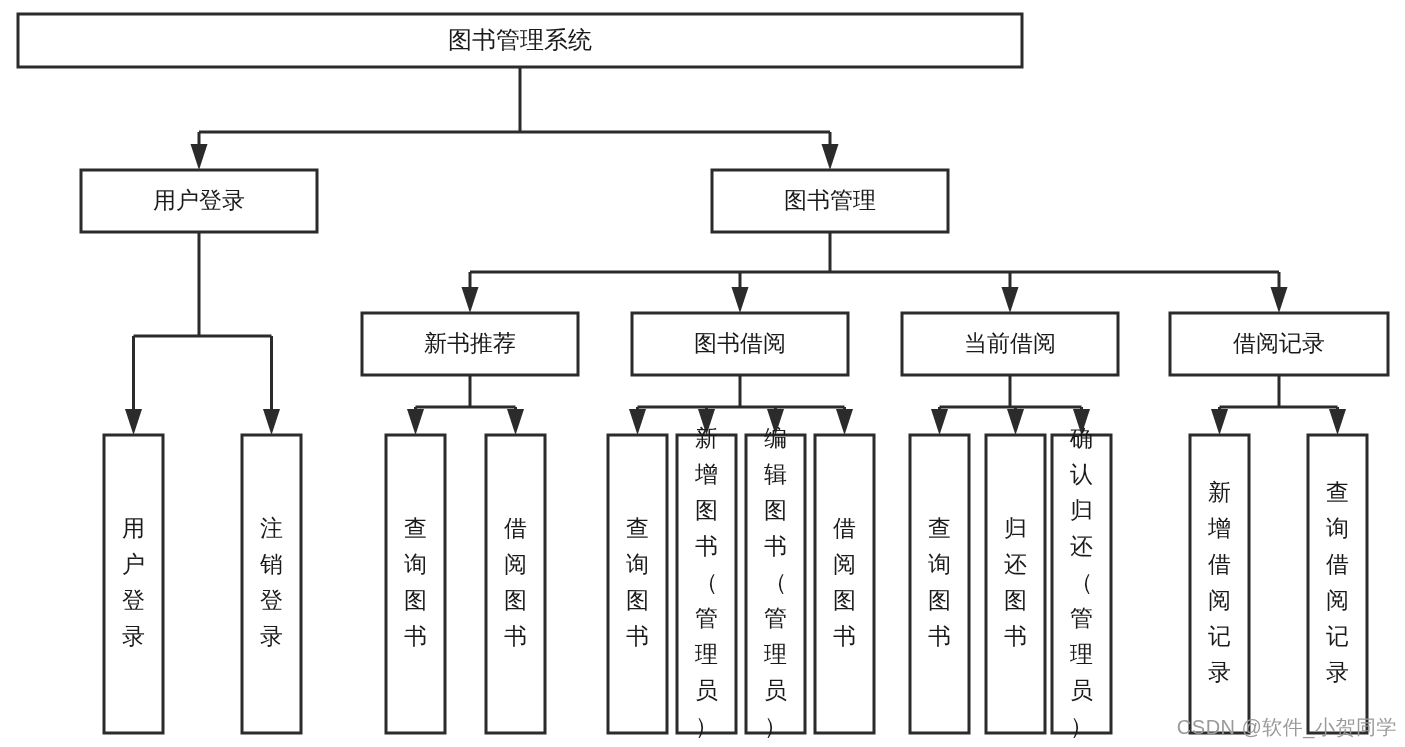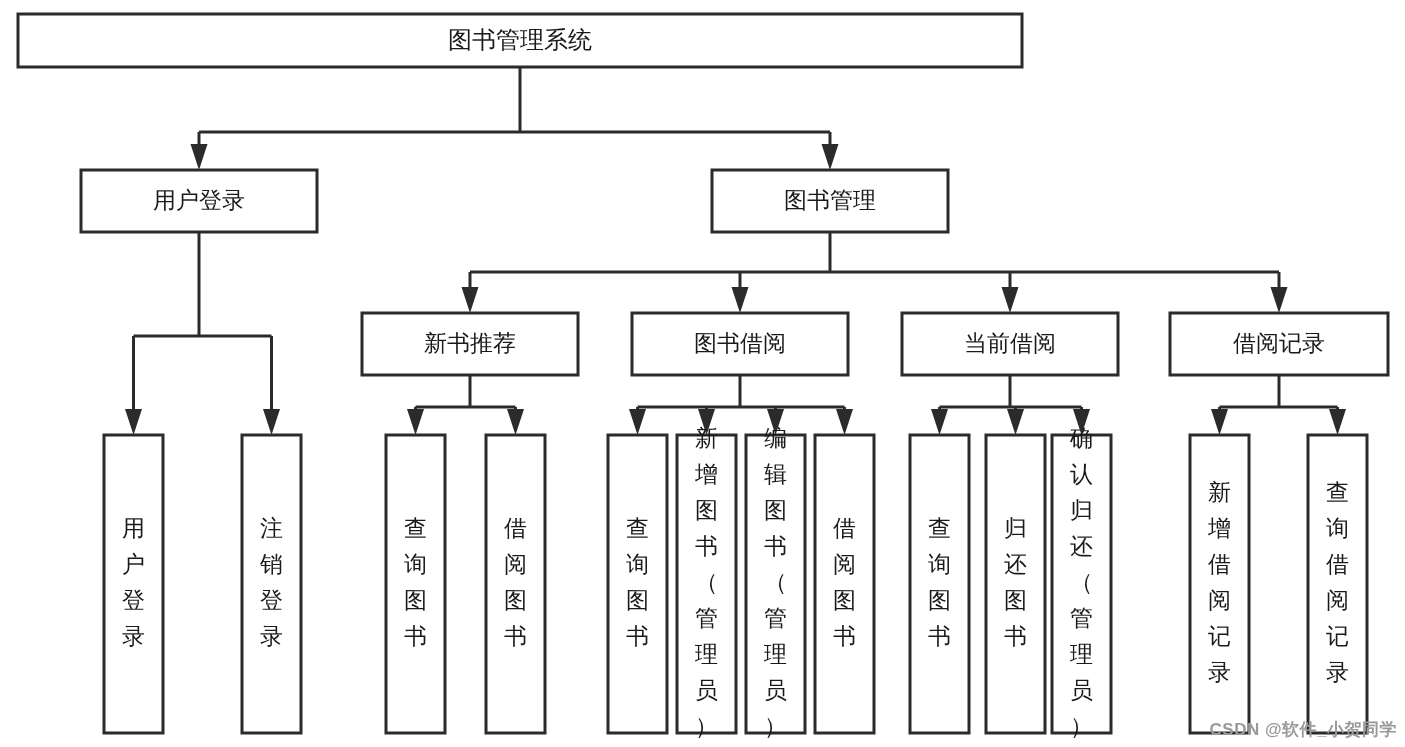--- a/index.html
+++ b/index.html
@@ -32,26 +32,25 @@
     fill:none;
     stroke-linecap:butt;
   }
   .arrow-head{fill:#2b2b2b;stroke:none;}
 
   .watermark{
     position:absolute;
     right:8px;
     bottom:6px;
     font-family:"Liberation Sans","DejaVu Sans",sans-serif;
-    font-size:17px;
+    font-size:20px;
     color:#9a9a9a;
     letter-spacing:.5px;
     white-space:nowrap;
     pointer-events:none;
-    font-weight:bold;
   }
 </style>
 </head>
 <body>
 
 <div id="diagram-root">
   <svg id="tree" viewBox="0 0 1405 747" xmlns="http://www.w3.org/2000/svg">
     <g id="edges-layer">
         <path class="connector" d="M 520 67 L 520 132"></path>
         <path class="connector" d="M 199 132 L 830 132"></path>

